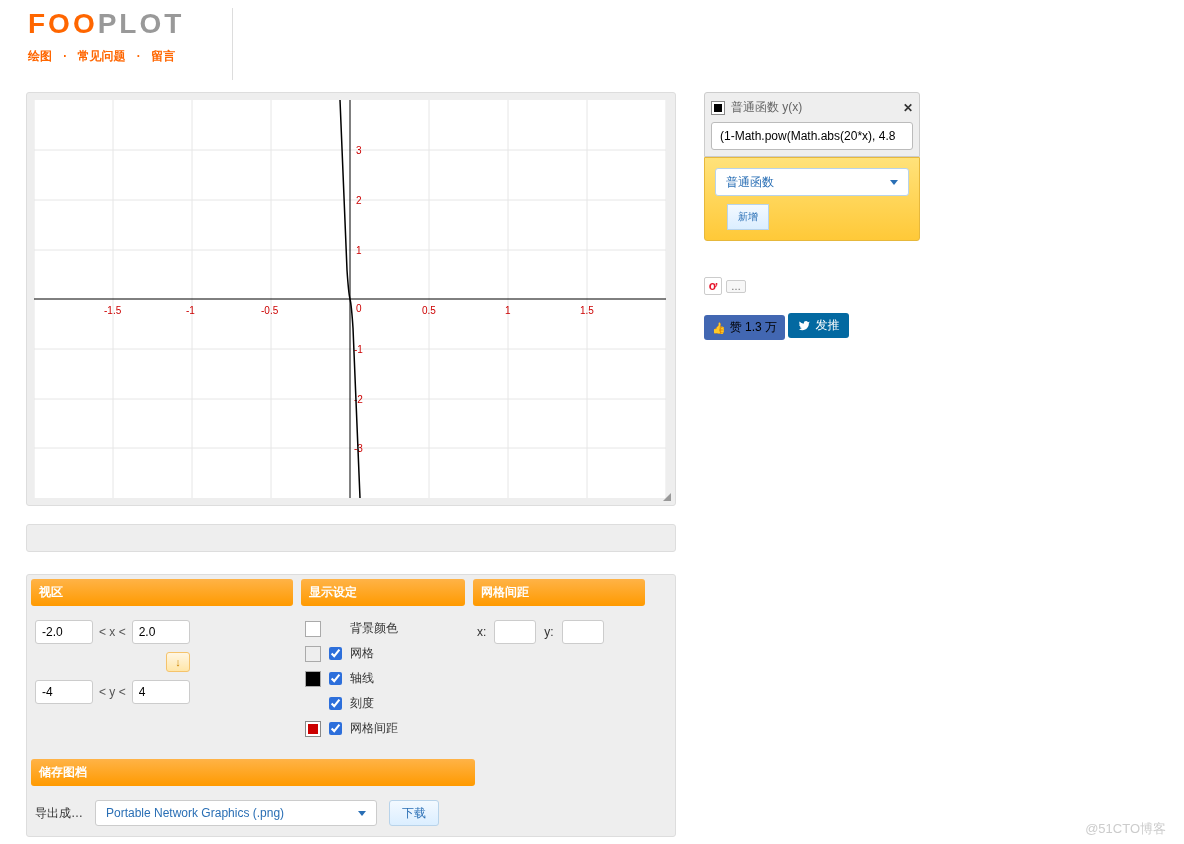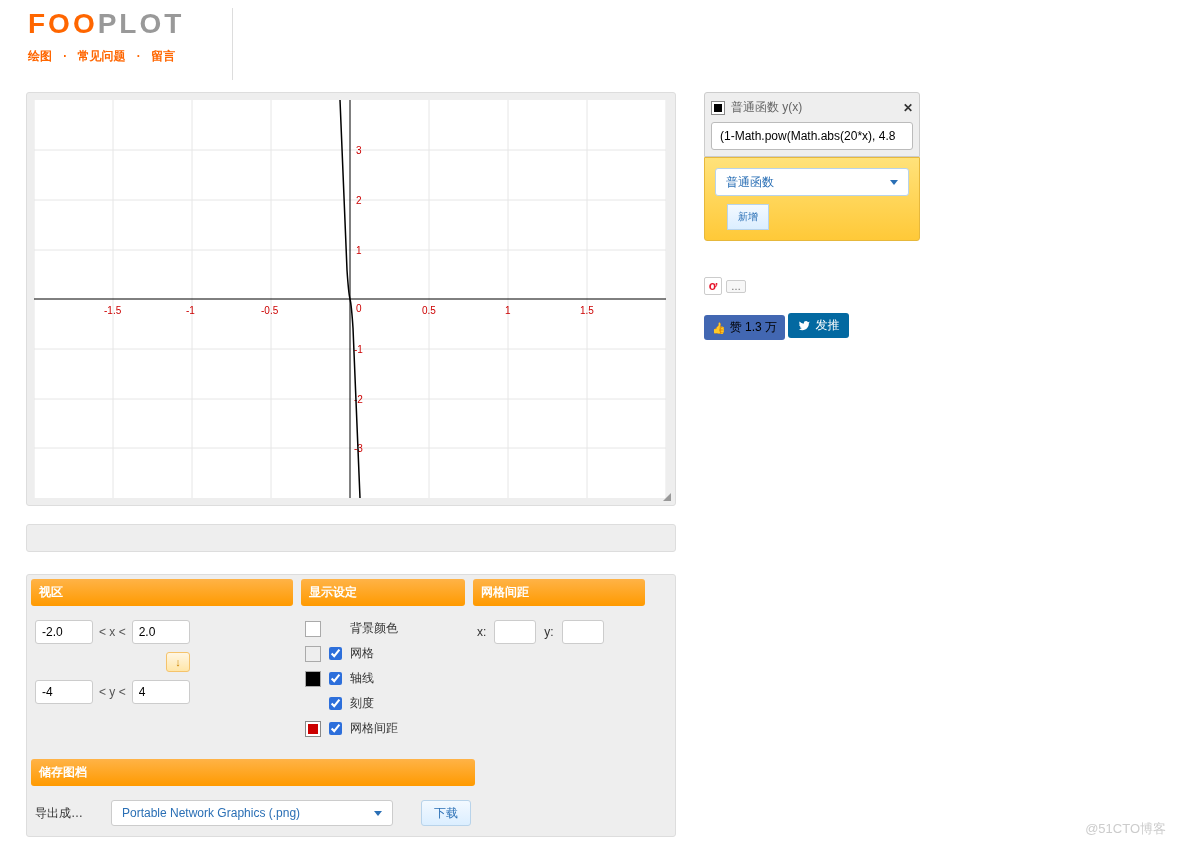--- a/index.html
+++ b/index.html
@@ -49,21 +49,21 @@
 .color-swatch{width:16px;height:16px;border:1px solid #aaa;display:inline-block;}
 .swatch-white{background:#fff;}
 .swatch-lgray{background:#eee;}
 .swatch-black{background:#000;}
 .gridspace-row{display:flex;align-items:center;gap:8px;}
 .tiny-input{width:42px;height:24px;border:1px solid #ccc;border-radius:3px;padding:0 4px;}
 
 .save-row{display:flex;}
 .save-section{flex:0 0 452px;}
 .share-section{flex:1;}
-.save-body{display:flex;align-items:center;gap:28px;padding:10px 8px;}
+.save-body{display:flex;align-items:center;gap:12px;padding:10px 8px;}
 .format-dd{width:282px;height:26px;border:1px solid #ccc;background:#fff;border-radius:3px;display:flex;align-items:center;justify-content:space-between;padding:0 10px;color:#2a6fb5;cursor:pointer;font-size:12px;}
 .caret{width:0;height:0;border-left:4px solid transparent;border-right:4px solid transparent;border-top:5px solid #2a6fb5;}
 .dl-btn{height:26px;padding:0 12px;border:1px solid #b8d3ea;background:linear-gradient(#f3f9ff,#dbeeff);border-radius:3px;color:#2a6fb5;cursor:pointer;font-size:12px;}
 .share-body{padding:10px 8px;font-size:12px;color:#333;}
 
 
 .fn-item{background:#eee;border:1px solid #ccc;border-radius:3px 3px 0 0;padding:6px;margin-bottom:0;}
 .fn-hdr{display:flex;align-items:center;gap:6px;color:#666;font-size:12px;}
 .fn-hdr .close{margin-left:auto;font-weight:bold;cursor:pointer;color:#333;}
 .fn-swatch{width:14px;height:14px;border:1px solid #888;background:#fff;display:inline-flex;align-items:center;justify-content:center;}

